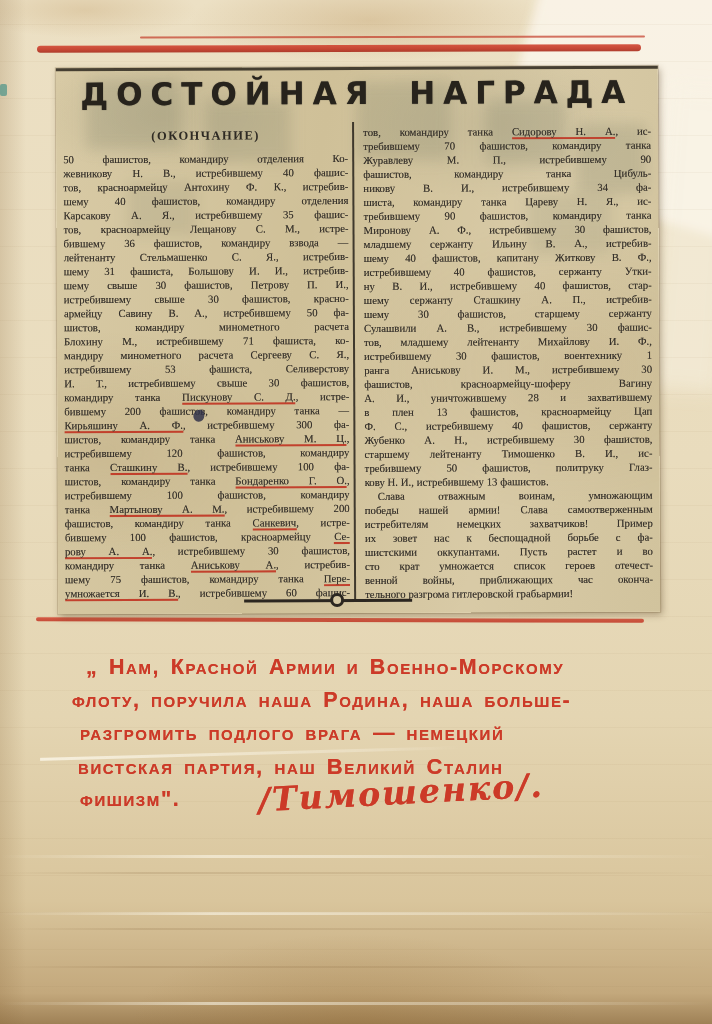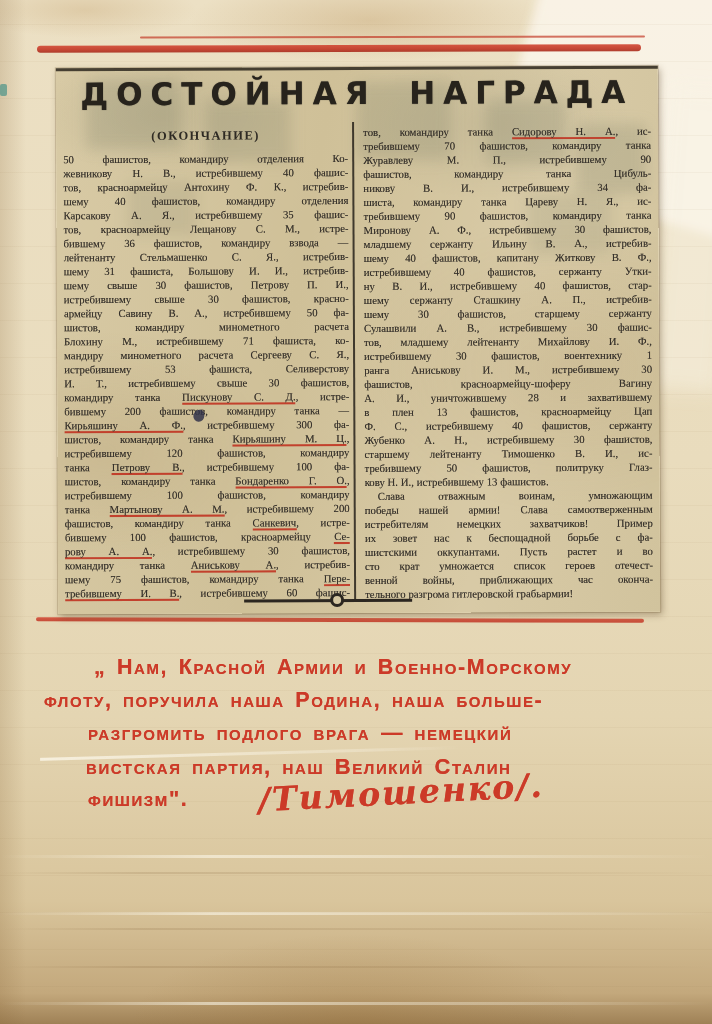--- a/index.html
+++ b/index.html
@@ -88,30 +88,30 @@
   .u-red{border-bottom:3px solid rgba(192,42,26,.85);font-family:Liberation Serif, serif;}
   .divider{position:absolute;left:296px;top:52px;height:479px;width:2px;background:rgba(38,33,26,.85);}
   .bottom-rule{position:absolute;left:186px;bottom:11px;width:168px;height:3px;background:#2b2620;}
   .bottom-ring{
     position:absolute;left:272px;bottom:6px;width:8px;height:8px;border-radius:50%;
     border:3px solid #2b2620;background:#d5c7a2;
   }
   .ink-blot{position:absolute;left:136px;top:339px;width:11px;height:12px;background:#32344a;border-radius:60% 45% 55% 50%;opacity:.85;}
 
   
-  .handwriting{position:absolute;left:8px;top:651px;width:620px;z-index:2;color:var(--ink-red);}
+  .handwriting{position:absolute;left:0;top:651px;width:620px;z-index:2;color:var(--ink-red);}
   .hw-line{
     font-family:"Liberation Sans", sans-serif;font-weight:bold;
     font-variant-caps:small-caps;
     font-size:21.5px;letter-spacing:1.6px;word-spacing:3px;
     height:33px;line-height:33px;white-space:nowrap;
     text-shadow:0 0 .6px rgba(204,58,40,.8);
   }
   .hw-0{padding-left:86px;}
-  .hw-1{padding-left:36px;}
+  .hw-1{padding-left:72px;}
   .hw-2{padding-left:78px;font-size:22px;}
   .hw-3{padding-left:80px;}
   .hw-4{padding-left:80px;}
   .signature{
     position:absolute;left:258px;top:773px;z-index:3;color:var(--ink-red);
     font-family:"DejaVu Serif", serif;font-style:italic;font-weight:bold;
     font-size:33px;letter-spacing:2px;transform:rotate(-3deg);
     text-shadow:0 0 .6px rgba(204,58,40,.8);
   }
 </style>
@@ -163,32 +163,32 @@
         <div class="cl-line" data-interactable="false"><span data-interactable="false">истребившему свыше 30 фашистов, красно-</span></div>
         <div class="cl-line" data-interactable="false"><span data-interactable="false">армейцу Савину В. А., истребившему 50 фа-</span></div>
         <div class="cl-line" data-interactable="false"><span data-interactable="false">шистов, командиру минометного расчета</span></div>
         <div class="cl-line" data-interactable="false"><span data-interactable="false">Блохину М., истребившему 71 фашиста, ко-</span></div>
         <div class="cl-line" data-interactable="false"><span data-interactable="false">мандиру минометного расчета Сергееву С. Я.,</span></div>
         <div class="cl-line" data-interactable="false"><span data-interactable="false">истребившему 53 фашиста, Селиверстову</span></div>
         <div class="cl-line" data-interactable="false"><span data-interactable="false">И. Т., истребившему свыше 30 фашистов,</span></div>
         <div class="cl-line" data-interactable="false"><span data-interactable="false">командиру танка </span><span data-interactable="false" class="u-red">Пискунову С. Д.</span><span data-interactable="false">, истре-</span></div>
         <div class="cl-line" data-interactable="false"><span data-interactable="false">бившему 200 фашистов, командиру танка —</span></div>
         <div class="cl-line" data-interactable="false"><span data-interactable="false" class="u-red">Кирьяшину А. Ф.</span><span data-interactable="false">, истребившему 300 фа-</span></div>
-        <div class="cl-line" data-interactable="false"><span data-interactable="false">шистов, командиру танка </span><span data-interactable="false" class="u-red">Кирьяшину М. Ц.</span><span data-interactable="false">,</span></div>
+        <div class="cl-line" data-interactable="false"><span data-interactable="false">шистов, командиру танка </span><span data-interactable="false" class="u-red">Аниськову М. Ц.</span><span data-interactable="false">,</span></div>
         <div class="cl-line" data-interactable="false"><span data-interactable="false">истребившему 120 фашистов, командиру</span></div>
-        <div class="cl-line" data-interactable="false"><span data-interactable="false">танка </span><span data-interactable="false" class="u-red">Петрову В.</span><span data-interactable="false">, истребившему 100 фа-</span></div>
+        <div class="cl-line" data-interactable="false"><span data-interactable="false">танка </span><span data-interactable="false" class="u-red">Сташкину В.</span><span data-interactable="false">, истребившему 100 фа-</span></div>
         <div class="cl-line" data-interactable="false"><span data-interactable="false">шистов, командиру танка </span><span data-interactable="false" class="u-red">Бондаренко Г. О.</span><span data-interactable="false">,</span></div>
         <div class="cl-line" data-interactable="false"><span data-interactable="false">истребившему 100 фашистов, командиру</span></div>
         <div class="cl-line" data-interactable="false"><span data-interactable="false">танка </span><span data-interactable="false" class="u-red">Мартынову А. М.</span><span data-interactable="false">, истребившему 200</span></div>
         <div class="cl-line" data-interactable="false"><span data-interactable="false">фашистов, командиру танка </span><span data-interactable="false" class="u-red">Санкевич</span><span data-interactable="false">, истре-</span></div>
         <div class="cl-line" data-interactable="false"><span data-interactable="false">бившему 100 фашистов, красноармейцу </span><span data-interactable="false" class="u-red">Се-</span></div>
         <div class="cl-line" data-interactable="false"><span data-interactable="false" class="u-red">рову А. А.</span><span data-interactable="false">, истребившему 30 фашистов,</span></div>
         <div class="cl-line" data-interactable="false"><span data-interactable="false">командиру танка </span><span data-interactable="false" class="u-red">Аниськову А.</span><span data-interactable="false">, истребив-</span></div>
         <div class="cl-line" data-interactable="false"><span data-interactable="false">шему 75 фашистов, командиру танка </span><span data-interactable="false" class="u-red">Пере-</span></div>
-        <div class="cl-line" data-interactable="false"><span data-interactable="false" class="u-red">требившему И. В.</span><span data-interactable="false">, истребившему 60 фашис-</span></div>
+        <div class="cl-line" data-interactable="false"><span data-interactable="false" class="u-red">умножается И. В.</span><span data-interactable="false">, истребившему 60 фашис-</span></div>
       </div>
     <div class="col right" data-interactable="false">
         <div class="cl-line" data-interactable="false"><span data-interactable="false">тов, командиру танка </span><span data-interactable="false" class="u-red">Сидорову Н. А.</span><span data-interactable="false">, ис-</span></div>
         <div class="cl-line" data-interactable="false"><span data-interactable="false">требившему 70 фашистов, командиру танка</span></div>
         <div class="cl-line" data-interactable="false"><span data-interactable="false">Журавлеву М. П., истребившему 90</span></div>
         <div class="cl-line" data-interactable="false"><span data-interactable="false">фашистов, командиру танка Цибуль-</span></div>
         <div class="cl-line" data-interactable="false"><span data-interactable="false">никову В. И., истребившему 34 фа-</span></div>
         <div class="cl-line" data-interactable="false"><span data-interactable="false">шиста, командиру танка Цареву Н. Я., ис-</span></div>
         <div class="cl-line" data-interactable="false"><span data-interactable="false">требившему 90 фашистов, командиру танка</span></div>
         <div class="cl-line" data-interactable="false"><span data-interactable="false">Миронову А. Ф., истребившему 30 фашистов,</span></div>

